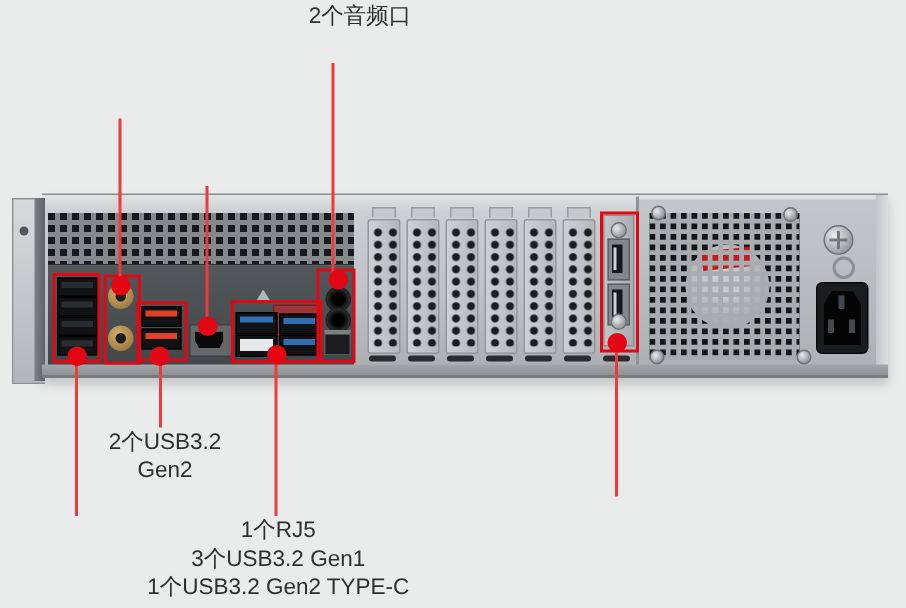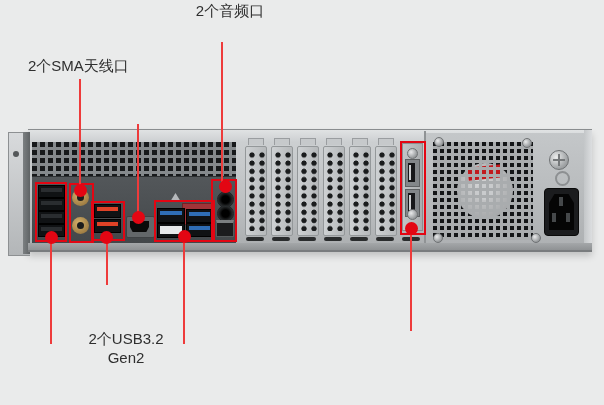--- a/index.html
+++ b/index.html
@@ -199,22 +199,26 @@
   <div class="rline" style="left:410px;top:230px;height:101px;"></div>
 
   <div class="rdot" style="left:74px;top:184px;"></div>
   <div class="rdot" style="left:219px;top:180px;"></div>
   <div class="rdot" style="left:132px;top:211px;"></div>
   <div class="rdot" style="left:45px;top:231px;"></div>
   <div class="rdot" style="left:100px;top:231px;"></div>
   <div class="rdot" style="left:178px;top:230px;"></div>
   <div class="rdot" style="left:405px;top:222px;"></div>
 
-  <div class="lbl center" style="left:152px;top:1px;width:156px;">
+  <div class="lbl center" style="left:162px;top:1px;width:156px;">
     <div>2个音频口</div>
   </div>
-  <div class="lbl" style="left:28px;top:56px;">2个SMA天线口</div>
-  <div class="lbl center" style="left:76px;top:285px;width:100px;margin-top:44px;">
+  <div class="lbl center" style="left:60px;top:285px;width:100px;">
     <div>2个USB3.2</div>
     <div>Gen2</div>
   </div>
+  <div class="lbl center" style="left:90px;top:344px;width:191px;">
+    <div>1个RJ5</div>
+    <div>3个USB3.2 Gen1</div>
+    <div>1个USB3.2 Gen2 TYPE-C</div>
+  </div>
 
 </div>
 
 </body></html>

